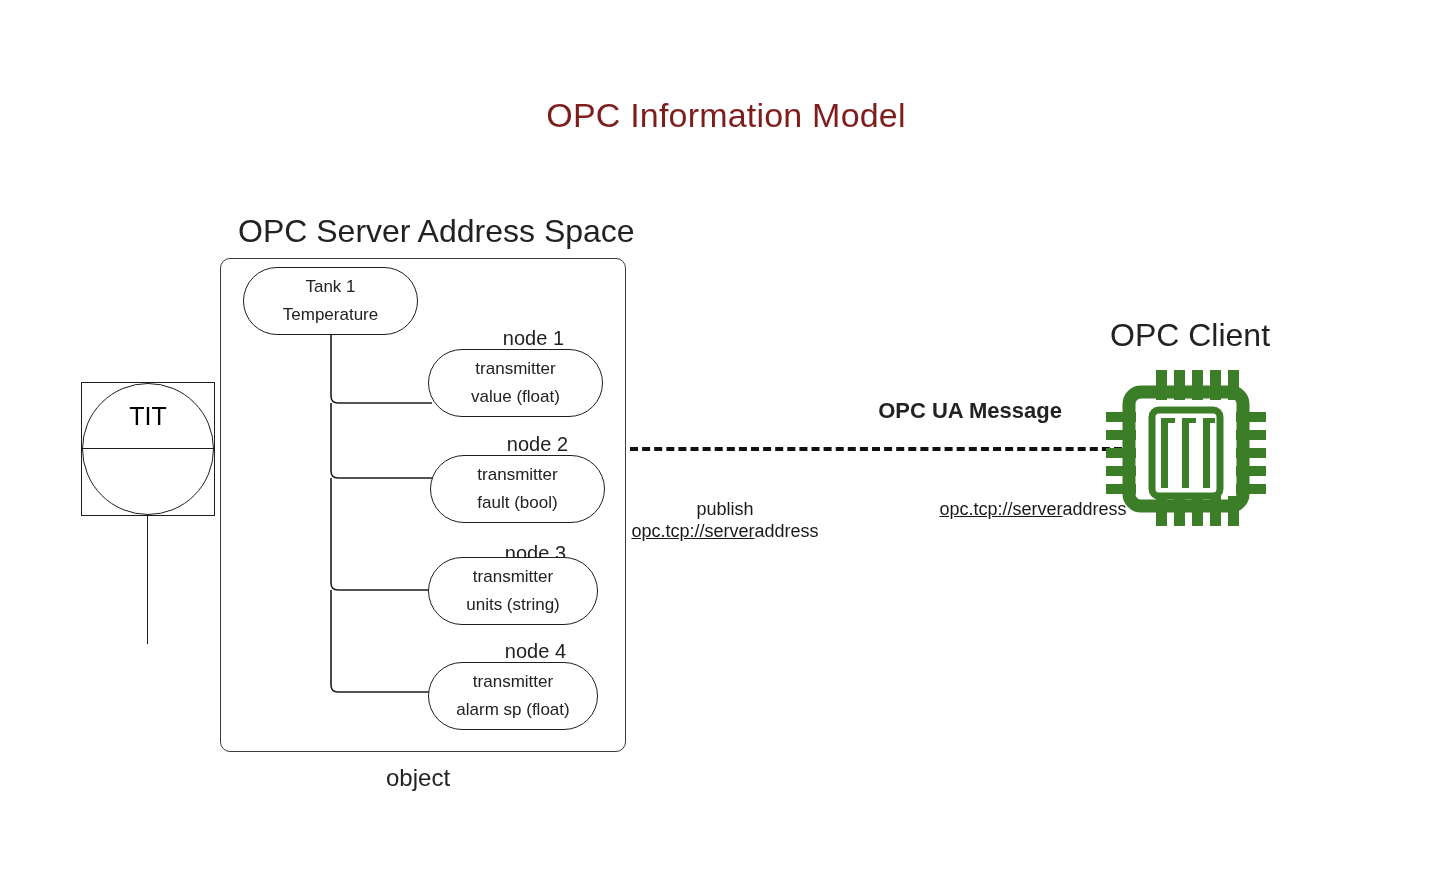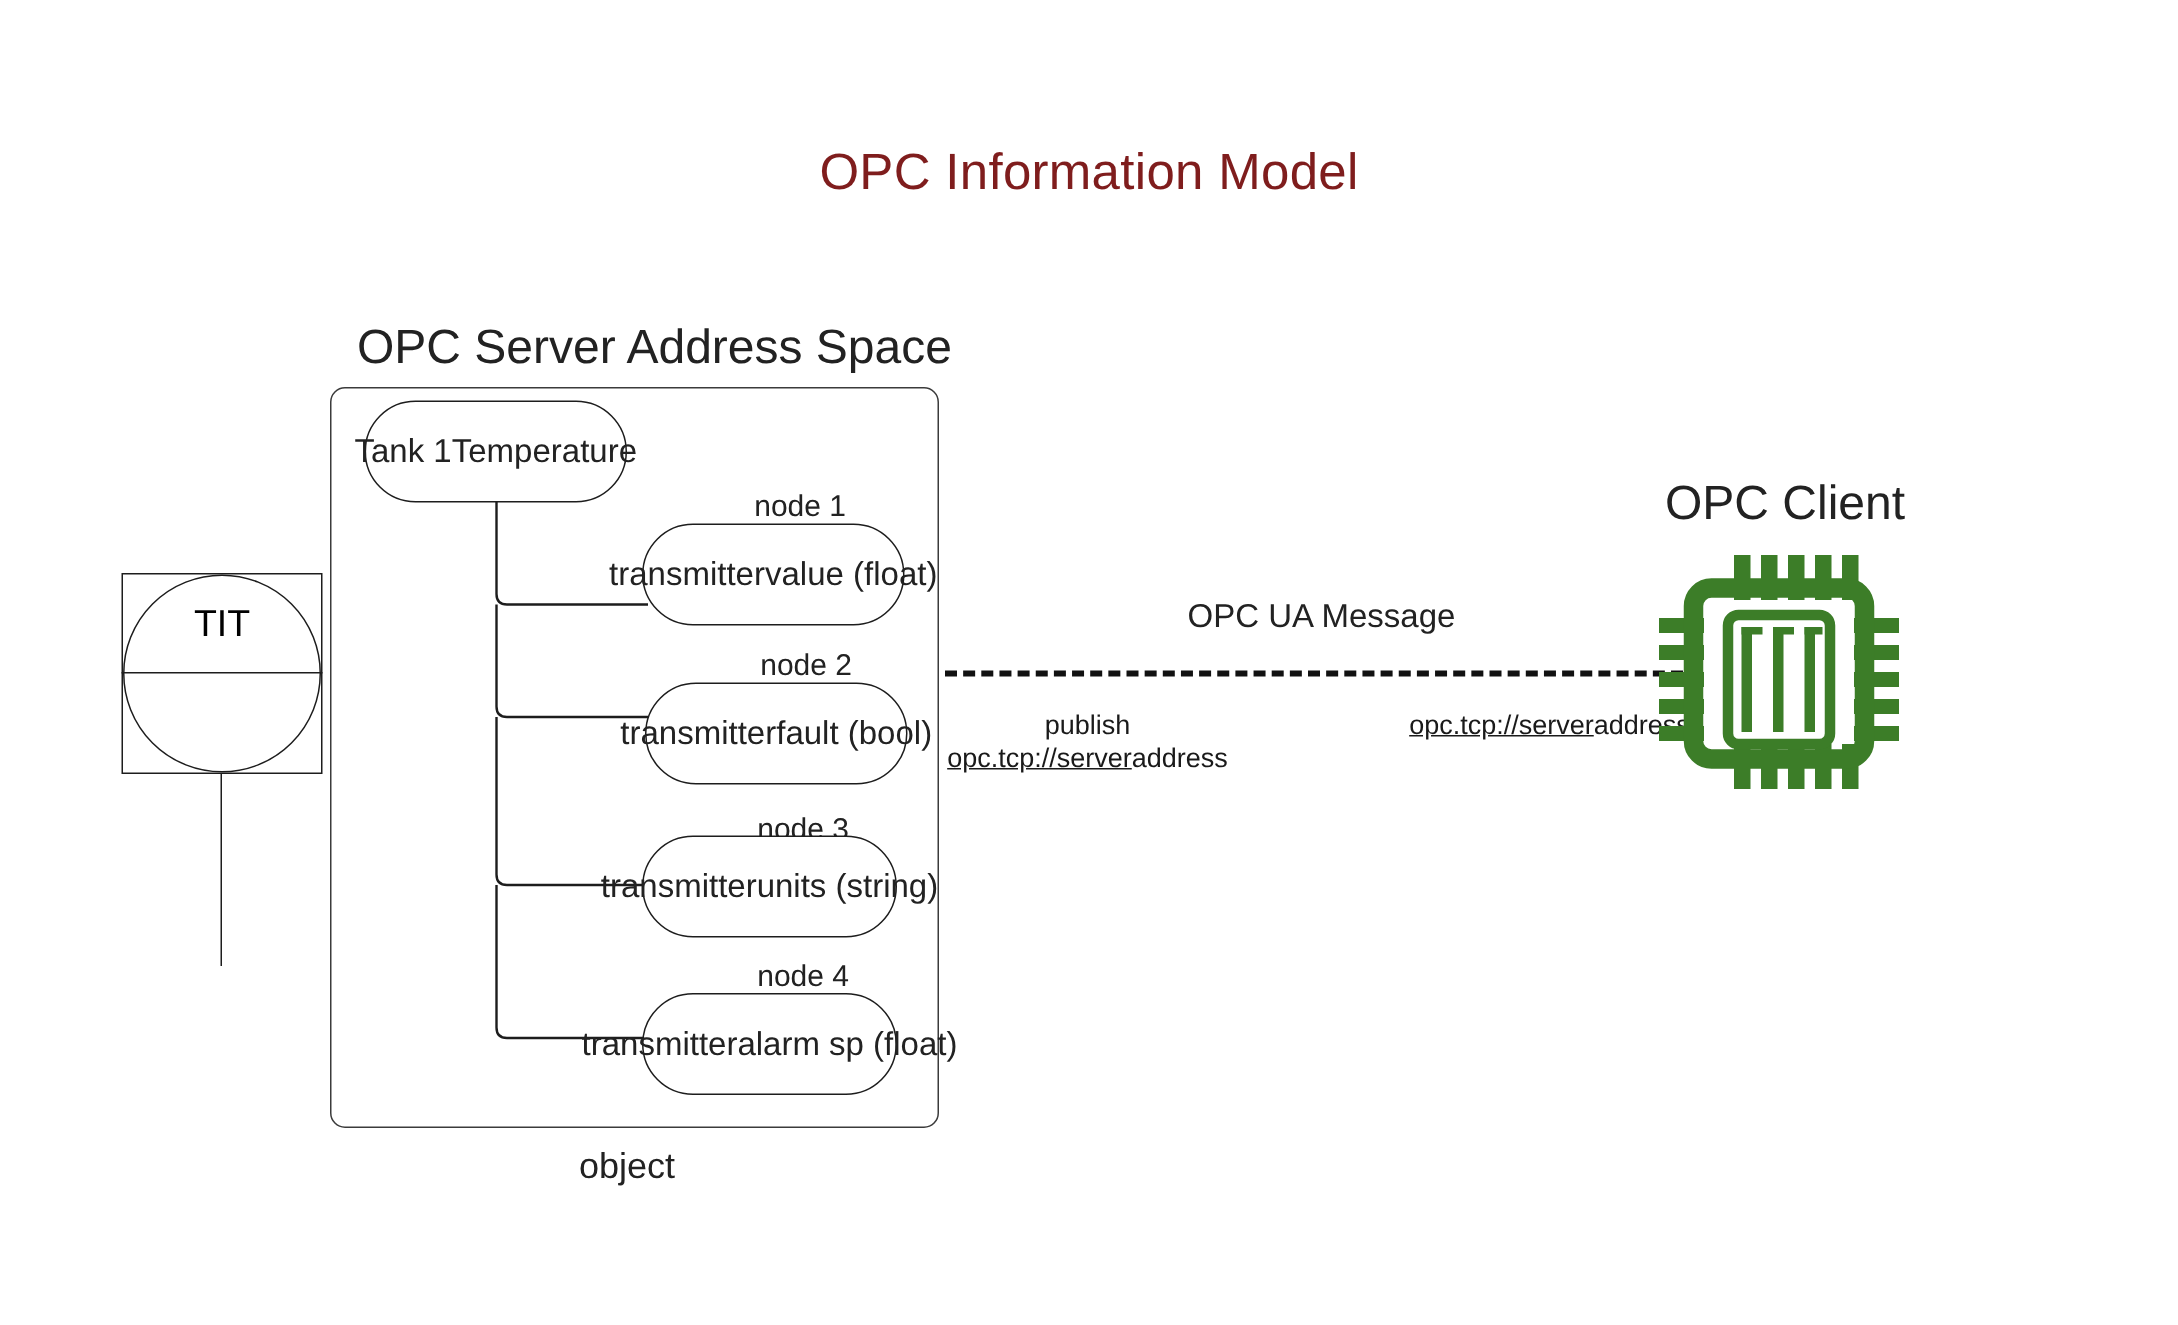--- a/index.html
+++ b/index.html
@@ -58,23 +58,24 @@
     box-sizing: border-box;
   }
 
   
   .pill {
     border: 1.7px solid #1d1d1d;
     border-radius: 999px;
     background: #ffffff;
     box-sizing: border-box;
     display: flex;
+    flex-direction: column;
     align-items: center;
     justify-content: center;
-    font-size: 22px;
+    font-size: 17px;
     line-height: 28px;
     color: #222222;
     text-align: center;
     white-space: nowrap;
   }
   .pill-line { display: block; }
 
   .node-tag {
     font-size: 20px;
     color: #222222;
@@ -122,37 +123,39 @@
     position: absolute;
     left: 66px; top: 134px;
     width: 0; height: 128px;
     border-left: 1.5px solid #1d1d1d;
   }
 
   
   .msg-label {
     left: 700px; top: 398px;
     width: 362px;
-    text-align: center;
+    text-align: right;
     font-size: 22px;
     color: #222222;
     white-space: nowrap;
+    font-weight: bold;
   }
   .dashed-link {
     left: 630px; top: 447px;
     width: 492px; height: 0;
     border-top: 4px dashed #111111;
   }
   .endpoint {
     position: absolute;
     font-size: 18px;
     line-height: 22px;
     color: #1a1a1a;
     text-align: center;
     white-space: nowrap;
+    margin-top: 26px;
   }
   .endpoint .role { display: block; }
   .endpoint .addr { display: block; }
   .addr .scheme { text-decoration: underline; }
   .publish-endpoint { left: 600px; top: 472px; width: 250px; }
   .subscribe-endpoint { left: 908px; top: 472px; width: 250px; }
 
   
   .chip { left: 1104px; top: 368px; width: 164px; height: 160px; }
 </style>

